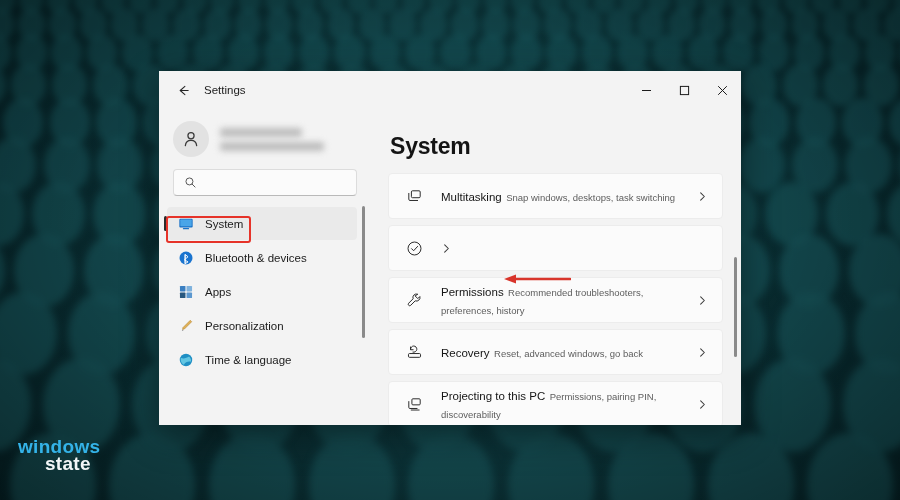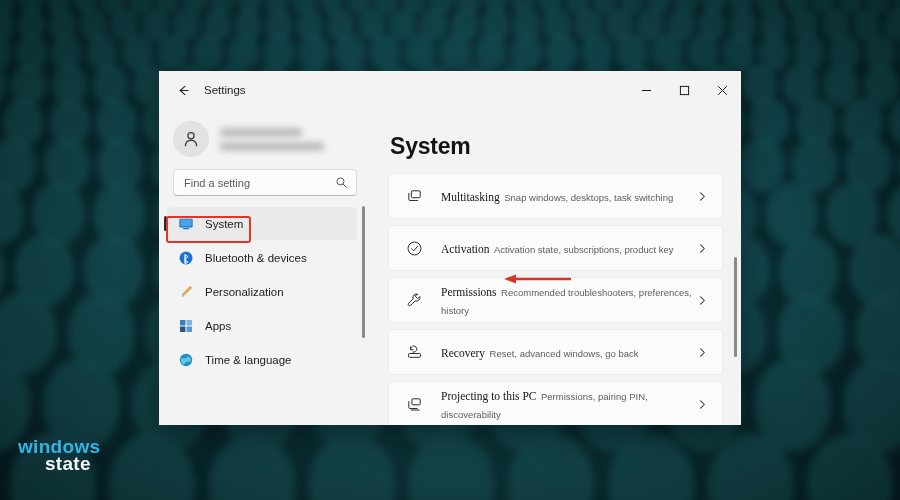--- a/index.html
+++ b/index.html
@@ -208,21 +208,21 @@
     position:relative;
   }
   .card-ico{
     width:22px;height:22px;flex:0 0 22px;
     display:flex;align-items:center;justify-content:center;
     color:#2b2b2b;
     margin-right:16px;
   }
   .card-text{ flex:1 1 auto; min-width:0; }
   .card-title{
-    font-size:11.5px; color:#151515; line-height:14px;font-family:Liberation Serif, serif;
+    font-size:11.5px; color:#151515; line-height:14px;
   }
   .card-sub{
     font-size:9.5px; color:#5d5d5d; line-height:13px; margin-top:1px;
   }
   .card-chev{
     color:#3a3a3a; flex:0 0 auto; display:flex;
   }
   #content-scrollbar{
     position:absolute;
     right:4px; top:148px;
@@ -516,21 +516,20 @@
             <path d="M5.2 20 C5.6 15.6 8.4 13.6 12 13.6 C15.6 13.6 18.4 15.6 18.8 20" stroke-linecap="round"></path>
           </svg>
         </div>
         <div id="profile-name">
           <span class="bl bl1"></span>
           <span class="bl bl2"></span>
         </div>
       </div>
 
       <div id="search-wrap">
-        <input id="search-input" type="text" placeholder="Find a setting" style="">
         <span id="search-icon">
           <svg width="13" height="13" viewBox="0 0 16 16" fill="none" stroke="currentColor" stroke-width="1.1">
             <circle cx="6.7" cy="6.7" r="4.3"></circle>
             <path d="M9.9 9.9 L13.6 13.6" stroke-linecap="round"></path>
           </svg>
         </span>
       </div>
 
       <div id="nav">
 
@@ -549,43 +548,43 @@
           <span class="nav-ico">
             <svg width="16" height="16" viewBox="0 0 18 18">
               <circle cx="9" cy="9" r="7.3" fill="#1a74cf"></circle>
               <path d="M8 5 L11.3 7.6 L7.2 11 L11.3 13.4 L8 15.4 Z" fill="none" stroke="#fff" stroke-width="1.05" stroke-linejoin="round"></path>
               <path d="M8 5 V 15.4" stroke="#fff" stroke-width="1.05"></path>
             </svg>
           </span>
           <span class="nav-label">Bluetooth &amp; devices</span>
         </div>
 
-
-        <div class="nav-item">
-          <span class="nav-ico">
-            <svg width="16" height="16" viewBox="0 0 18 18">
-              <path d="M13.8 2.6 L15.4 4.2 L7.2 12.4 L5.2 12.8 L5.6 10.8 Z" fill="#e0b257" stroke="#b8893a" stroke-width=".7" stroke-linejoin="round"></path>
-              <path d="M5.2 12.8 L4.4 14.6 L6.2 13.8 Z" fill="#6d6d6d"></path>
-            </svg>
-          </span>
-          <span class="nav-label">Personalization</span>
-        </div>
 
         <div class="nav-item">
           <span class="nav-ico">
             <svg width="16" height="16" viewBox="0 0 18 18">
               <rect x="2.2" y="2.2" width="6.2" height="6.2" rx=".7" fill="#3a7fc1"></rect>
               <rect x="9.6" y="2.2" width="6.2" height="6.2" rx=".7" fill="#7fb2dd"></rect>
               <rect x="2.2" y="9.6" width="6.2" height="6.2" rx=".7" fill="#28587f"></rect>
               <rect x="9.6" y="9.6" width="6.2" height="6.2" rx=".7" fill="#5c98cf"></rect>
             </svg>
           </span>
           <span class="nav-label">Apps</span>
         </div>
 
+        <div class="nav-item">
+          <span class="nav-ico">
+            <svg width="16" height="16" viewBox="0 0 18 18">
+              <path d="M13.8 2.6 L15.4 4.2 L7.2 12.4 L5.2 12.8 L5.6 10.8 Z" fill="#e0b257" stroke="#b8893a" stroke-width=".7" stroke-linejoin="round"></path>
+              <path d="M5.2 12.8 L4.4 14.6 L6.2 13.8 Z" fill="#6d6d6d"></path>
+            </svg>
+          </span>
+          <span class="nav-label">Personalization</span>
+        </div>
+
 
         <div class="nav-item">
           <span class="nav-ico">
             <svg width="16" height="16" viewBox="0 0 18 18">
               <circle cx="9" cy="9" r="7" fill="#1f8fc4"></circle>
               <path d="M3 6.6 C6 8 9.6 7 12.4 5.2 C14 6.6 15 8.6 14.6 11 C11.4 10.2 8.2 11.6 6.6 14.4 C4.6 13.2 3.2 11 3 8.6 Z" fill="#6fd0e8" opacity=".85"></path>
             </svg>
           </span>
           <span class="nav-label">Time &amp; language</span>
         </div>
@@ -614,24 +613,20 @@
             </svg>
         </span>
       </div>
 
       <div class="card">
         <span class="card-ico">
           <svg width="19" height="19" viewBox="0 0 22 22" fill="none" stroke="currentColor" stroke-width="1.15">
             <circle cx="11" cy="11" r="7.5"></circle>
             <path d="M7.6 11.2 L10 13.6 L14.6 8.6" stroke-linecap="round" stroke-linejoin="round"></path>
           </svg>
-        </span>
-        <span class="card-text">
-          <span class="card-title">Activation</span>
-          <span class="card-sub">Activation state, subscriptions, product key</span>
         </span>
         <span class="card-chev">
           <svg width="11" height="11" viewBox="0 0 12 12" fill="none" stroke="currentColor" stroke-width="1.15">
               <path d="M4 2 L8 6 L4 10" stroke-linecap="round" stroke-linejoin="round"></path>
             </svg>
         </span>
       </div>
 
       <div class="card">
         <span class="card-ico">

